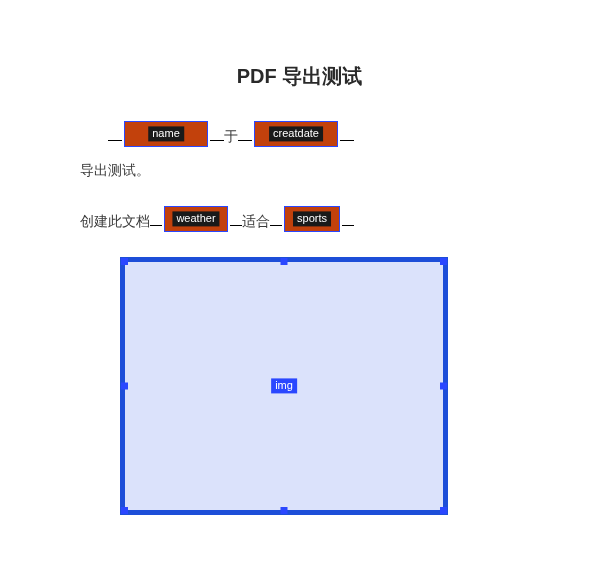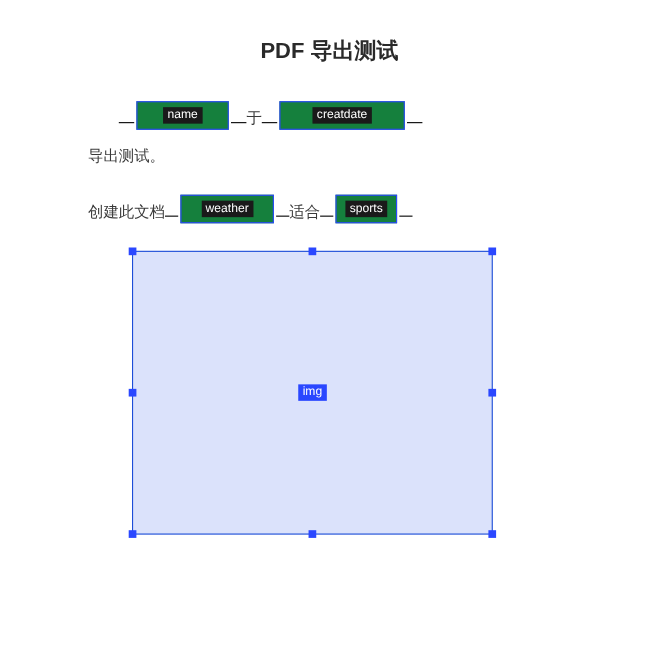--- a/index.html
+++ b/index.html
@@ -5,21 +5,21 @@
   * { box-sizing: border-box; }
   html, body {
     margin: 0; padding: 0;
     width: 599px; height: 587px;
     background: #ffffff;
     font-family: "Microsoft YaHei", "PingFang SC", Arial, sans-serif;
     color: #3a3a3a;
     overflow: hidden;
   }
   .doc {
-    padding: 31px 80px 0 80px;
+    padding: 60px 80px 0 80px;
     font-size: 14px;
     line-height: 1.6;
   }
   .title {
     text-align: center;
     font-weight: 700;
     font-size: 20px;
     color: #2a2a2a;
     margin: 0 0 28px 0;
   }
@@ -42,21 +42,21 @@
     border-bottom: 1px solid #000;
     height: 1em;
     vertical-align: baseline;
   }
   .field-box {
     display: inline-block;
     position: relative;
     width: 84px;
     height: 26px;
     border: 1px solid #2a47ff;
-    background: #15803d;
+    background: #c2410c;
     vertical-align: -6px;
     margin: 0 2px;
   }
   .field-box .tag {
     position: absolute;
     left: 50%; top: 50%;
     transform: translate(-50%, -50%);
     background: #1a1a1a;
     color: #fff;
     font-size: 11px;
@@ -68,21 +68,21 @@
   .section-label { margin: 20px 0 8px 0; }
   .img-area-wrap {
     position: relative;
     margin: 4px 0 0 40px;
   }
   .img-box {
     position: relative;
     width: 328px;
     height: 258px;
     background: #dbe2fb;
-    border: 1px solid #1d4ed8;
+    border: 5px solid #1d4ed8;
   }
   .img-box .tag {
     position: absolute;
     left: 50%; top: 50%;
     transform: translate(-50%, -50%);
     background: #2a47ff;
     color: #fff;
     font-size: 11px;
     font-family: Arial, sans-serif;
     padding: 1px 4px;
@@ -106,28 +106,28 @@
 <body>
 
 <div class="doc">
 
   <h1 class="title">PDF 导出测试</h1>
 
   <p class="para">
     <span class="indent"></span><span class="underline" style="width:14px"></span><span class="slot-wrap">
       <span class="field-box"><span class="tag">name</span></span>
     </span><span class="underline" style="width:14px"></span><span>于</span><span class="underline" style="width:14px"></span><span class="slot-wrap">
-      <span class="field-box" style="width:114px"><span class="tag">creatdate</span></span>
+      <span class="field-box" style="width:84px"><span class="tag">creatdate</span></span>
     </span><span class="underline" style="width:14px"></span><br>
     <span>导出测试。</span>
   </p>
 
   <p class="para">
     <span>创建此文档</span><span class="underline" style="width:12px"></span><span class="slot-wrap">
-      <span class="field-box" style="width:85px"><span class="tag">weather</span></span>
+      <span class="field-box" style="width:64px"><span class="tag">weather</span></span>
     </span><span class="underline" style="width:12px"></span><span>适合</span><span class="underline" style="width:12px"></span><span class="slot-wrap">
       <span class="field-box" style="width:56px"><span class="tag">sports</span></span>
     </span><span class="underline" style="width:12px"></span>
   </p>
 
 
   <div class="img-area-wrap">
     <div class="img-box">
       <span class="tag">img</span>
       <span class="handle h-tl"></span>

